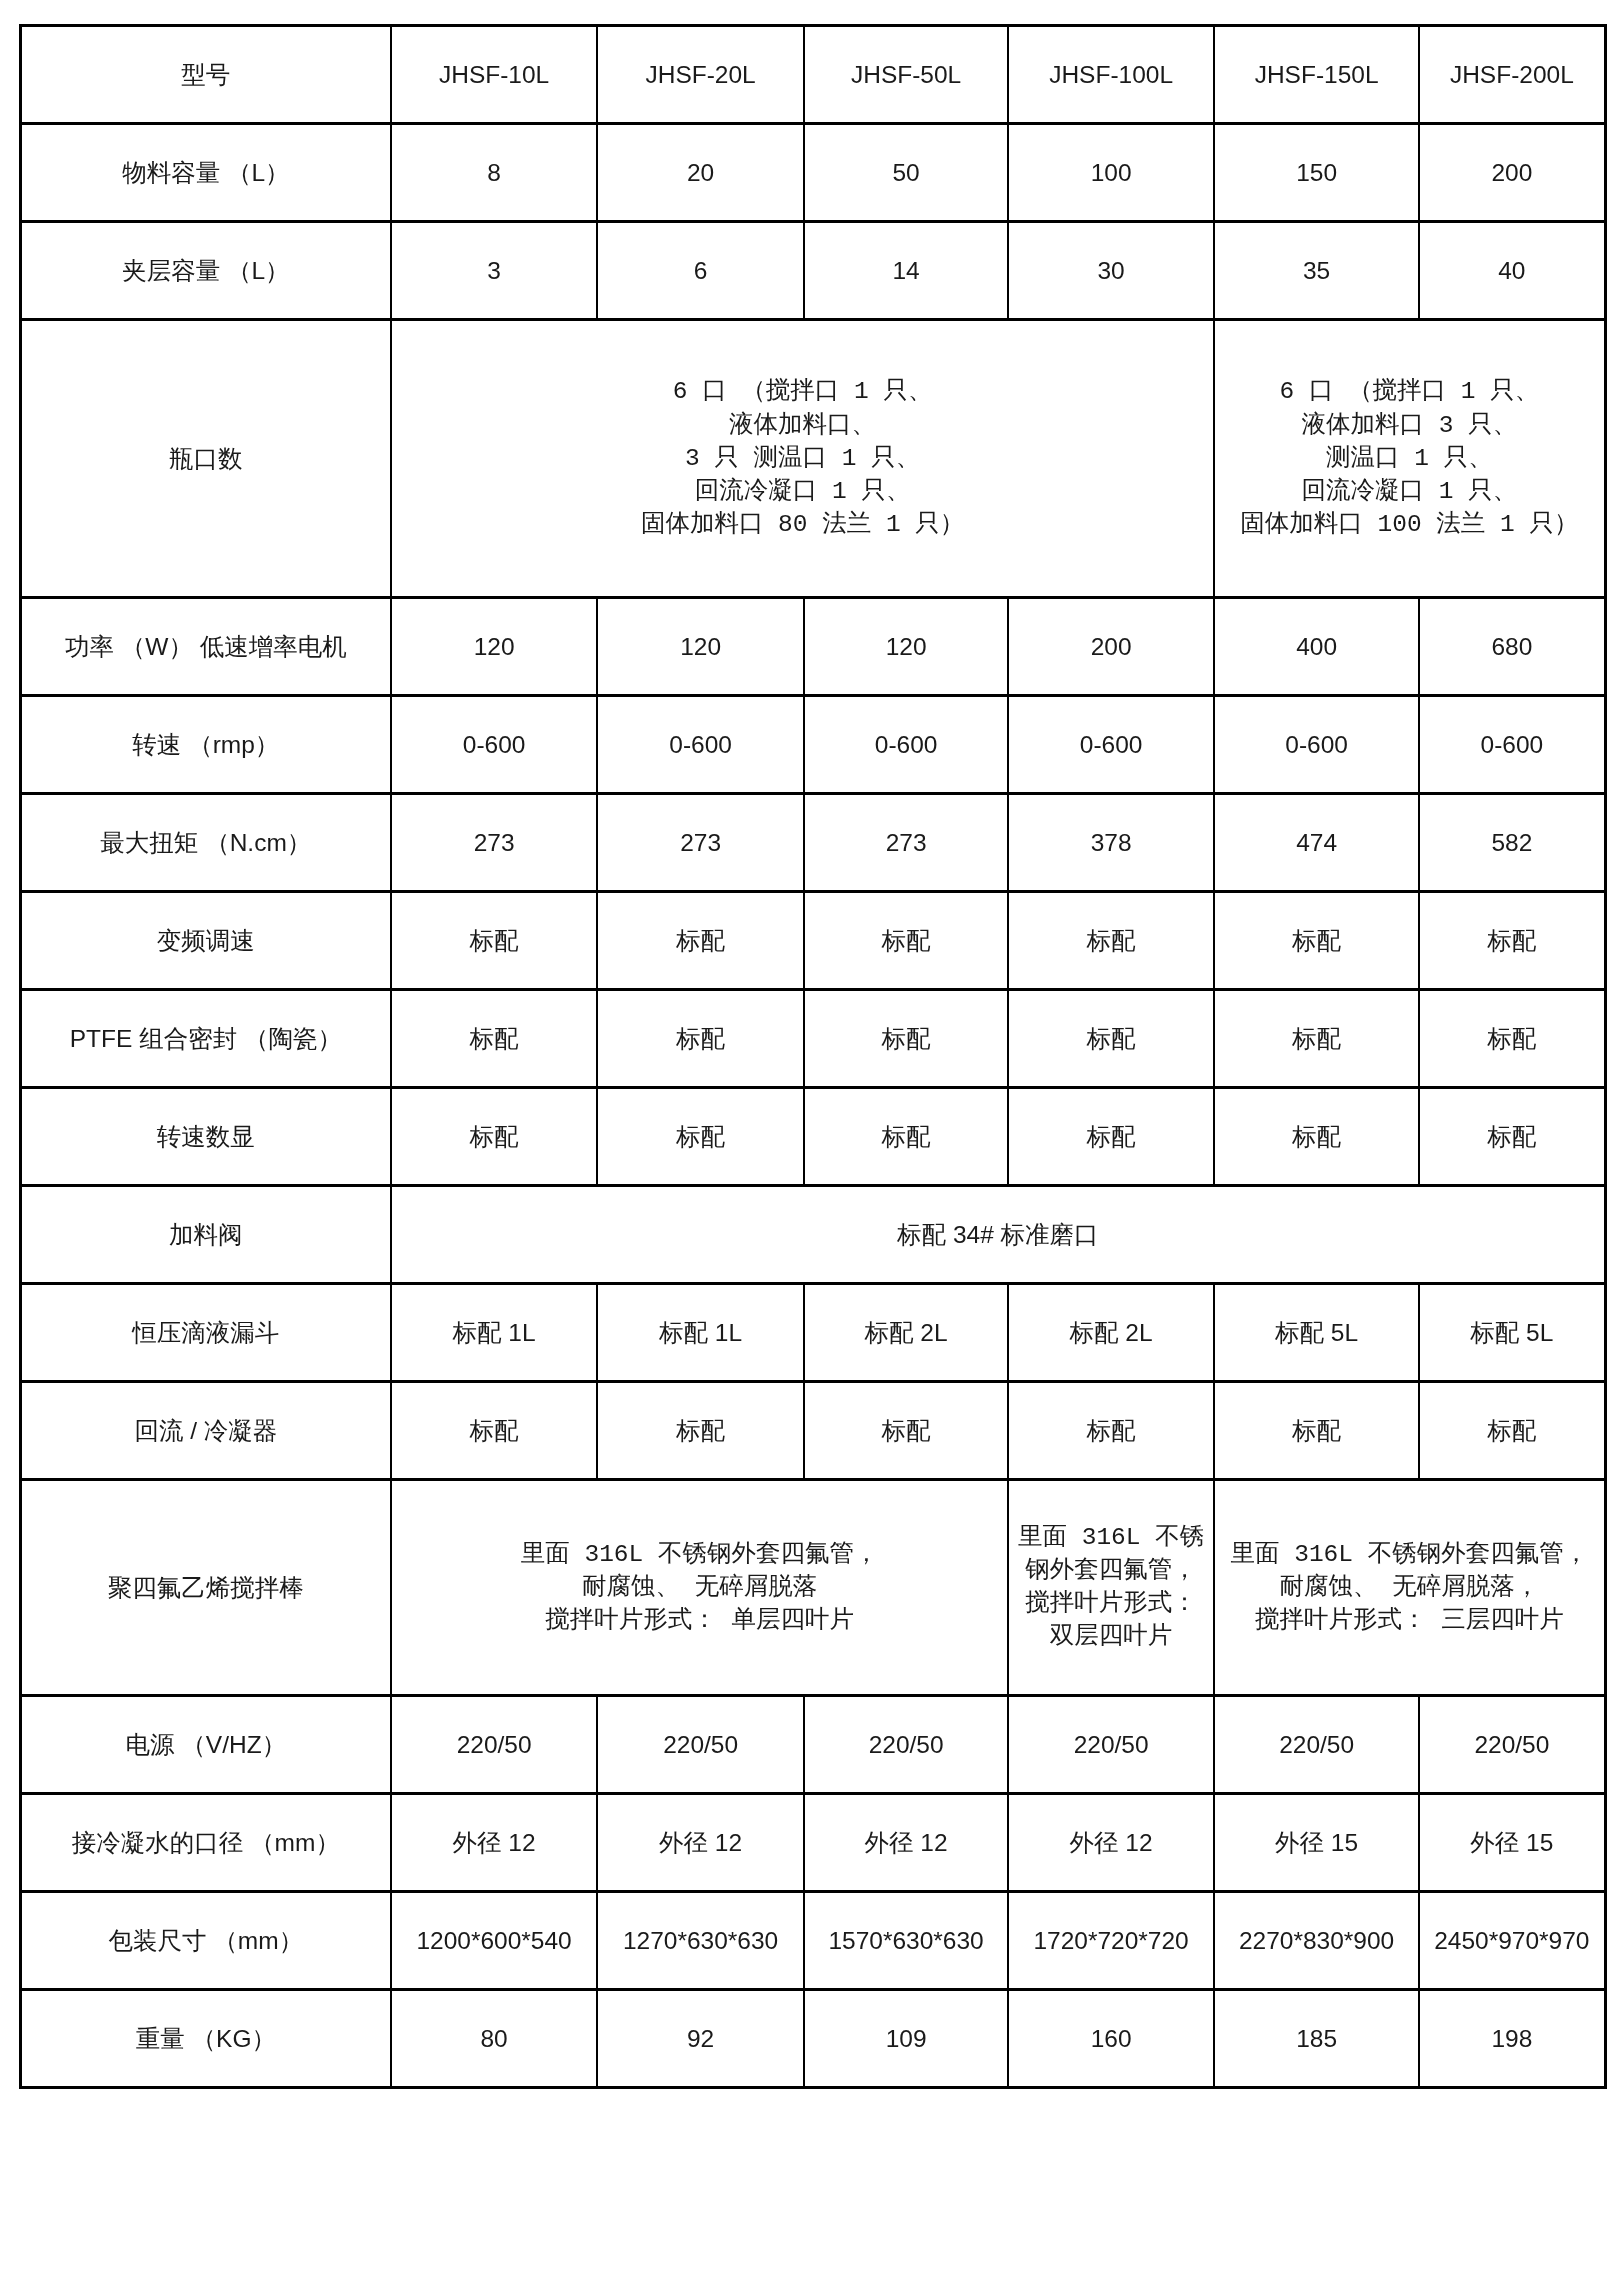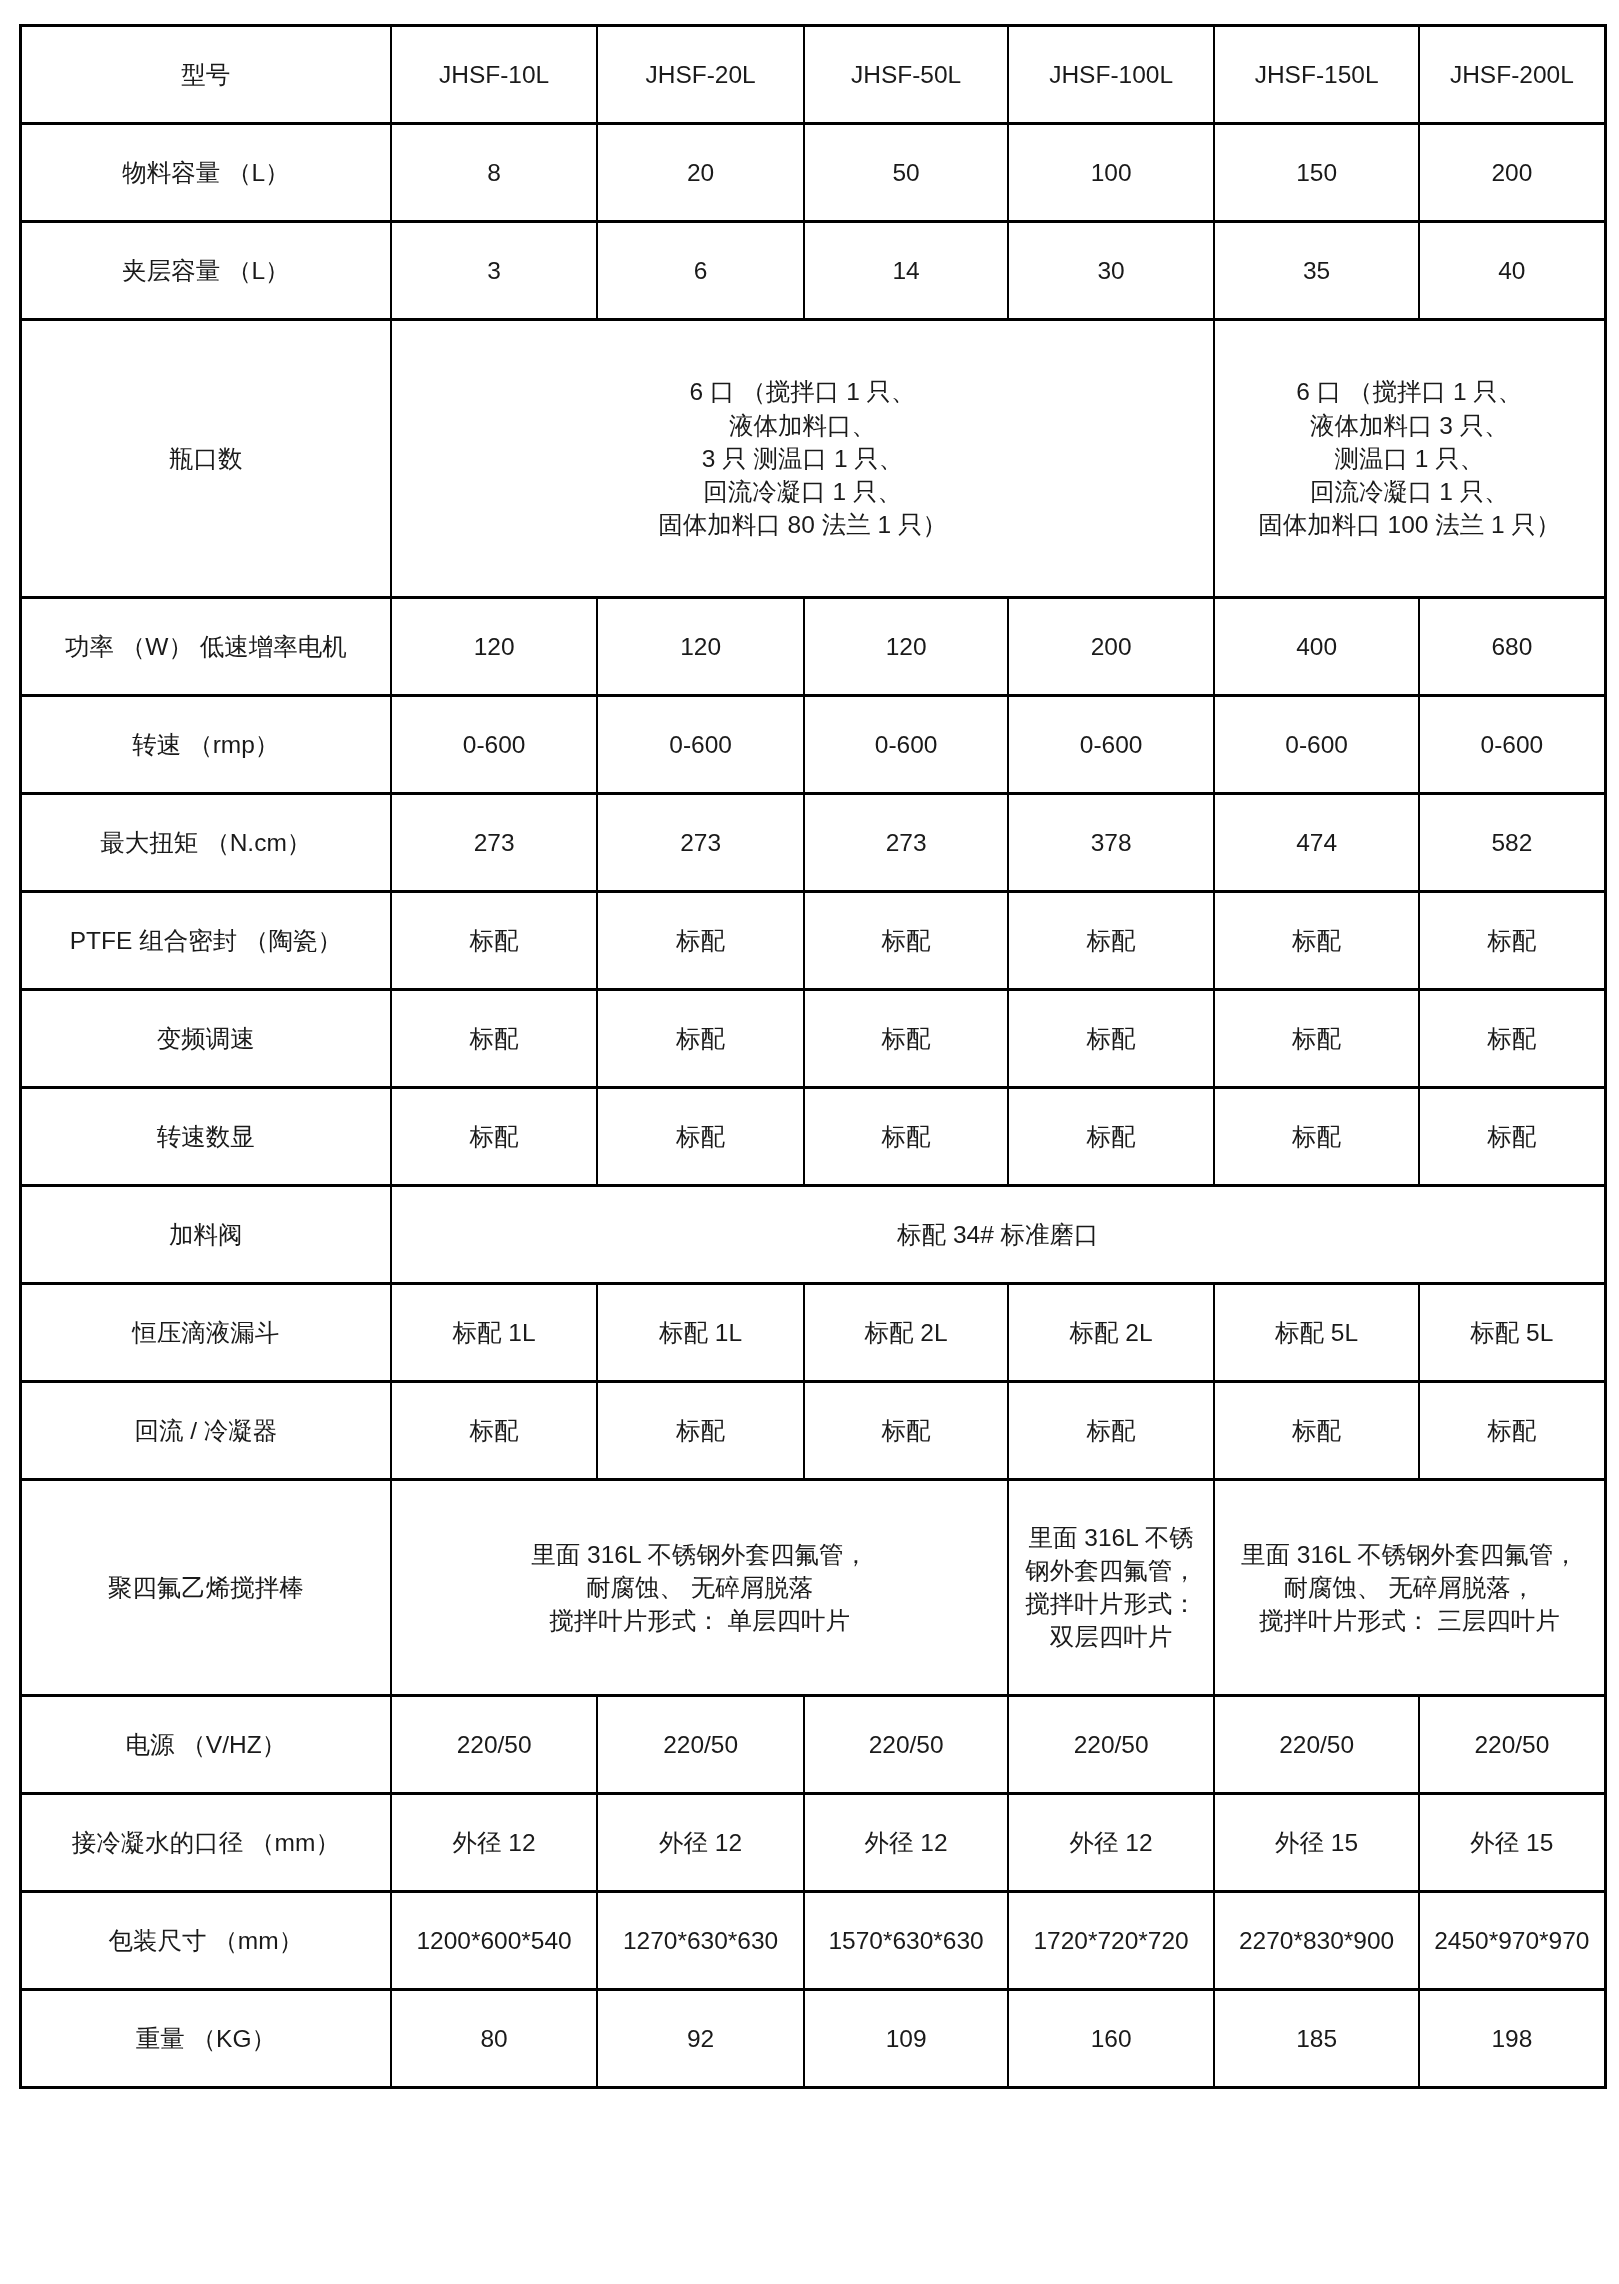--- a/index.html
+++ b/index.html
@@ -29,20 +29,21 @@
     line-height: 1.35;
     padding: 1.7px 6.7px;
     overflow: hidden;
   }
   table.spec tr { height: 98px; }
   table.spec tr.row-necks { height: 278px; }
   table.spec tr.row-stirrer { height: 216px; }
   .multiline {
     white-space: pre-line;
     line-height: 2.2;
+    font-family: Liberation Mono, monospace;
   }
 </style>
 </head>
 <body>
 
 <table class="spec">
   <colgroup>
     <col style="width:371px">
     <col style="width:206px">
     <col style="width:207px">
@@ -122,31 +123,31 @@
     <td>最大扭矩 （N.cm）</td>
     <td>273</td>
     <td>273</td>
     <td>273</td>
     <td>378</td>
     <td>474</td>
     <td>582</td>
   </tr>
 
   <tr>
+    <td>变频调速</td>
+    <td>标配</td>
+    <td>标配</td>
+    <td>标配</td>
+    <td>标配</td>
+    <td>标配</td>
+    <td>标配</td>
+  </tr>
+
+  <tr>
     <td>PTFE 组合密封 （陶瓷）</td>
-    <td>标配</td>
-    <td>标配</td>
-    <td>标配</td>
-    <td>标配</td>
-    <td>标配</td>
-    <td>标配</td>
-  </tr>
-
-  <tr>
-    <td>变频调速</td>
     <td>标配</td>
     <td>标配</td>
     <td>标配</td>
     <td>标配</td>
     <td>标配</td>
     <td>标配</td>
   </tr>
 
   <tr>
     <td>转速数显</td>

